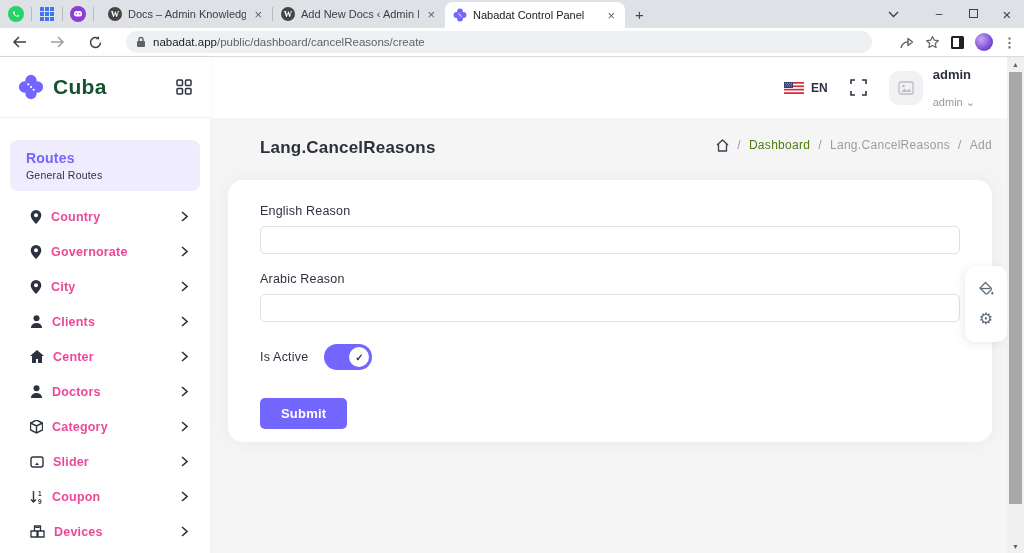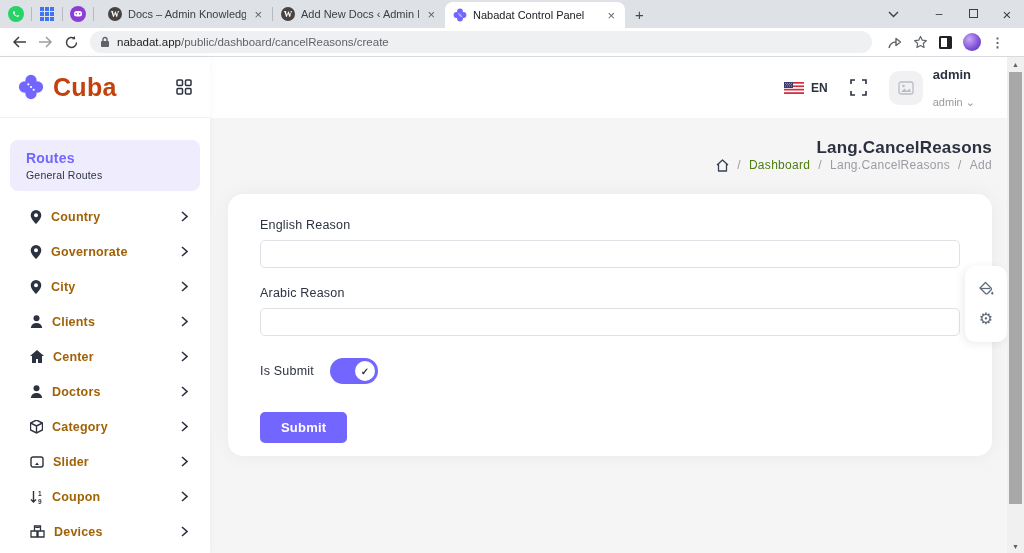--- a/index.html
+++ b/index.html
@@ -16,49 +16,49 @@
   .tab.inactive { width:172px; }
   .tab.inactive + .tabsep { width:1px; height:14px; background:#b7babf; }
   .tab.active { width:180px; background:#ffffff; border-radius:8px 8px 0 0; margin-top:2px; height:26px; color:#202124; }
   .tab-title { flex:1; white-space:nowrap; overflow:hidden; }
   .tab-close { font-size:13px; color:#5f6368; line-height:1; cursor:pointer; padding:0 2px; }
   .newtab { font-size:15px; color:#45474a; margin-left:10px; cursor:pointer; }
   .winctl { position:absolute; right:0; top:0; height:28px; display:flex; align-items:center; }
   .winctl .wbtn { width:34px; text-align:center; font-size:12px; color:#3c4043; cursor:pointer; }
   .maxbox { width:9px; height:9px; border:1px solid #3c4043; display:inline-block; }
 
-  .toolbar { height:29px; background:#fff; border-bottom:1px solid #d7dade; display:flex; align-items:center; padding:0 8px; gap:4px; }
+  .toolbar { height:29px; background:#fff; border-bottom:1px solid #d7dade; display:flex; align-items:center; padding:0 8px; gap:16px; }
   .navbtn { width:22px; height:22px; display:flex; align-items:center; justify-content:center; color:#5f6368; }
   .omnibox { flex:1; max-width:782px; height:22px; background:#eef0f2; border-radius:11px; display:flex; align-items:center; padding:0 10px; gap:7px; margin-left:4px; }
   .url { font-size:11.5px; color:#202124; white-space:nowrap; overflow:hidden; }
   .url .path { color:#5f6368; }
   .tb-right { display:flex; align-items:center; gap:10px; margin-left:12px; }
   .avatar-chip { width:18px; height:18px; border-radius:50%; background:radial-gradient(circle at 35% 35%, #c9a7f5, #7d4fd3 60%, #5b2fae); }
 
   
   .app { position:relative; height:496px; background:#f5f5f6; }
   .sidebar { position:absolute; left:0; top:0; width:210px; height:496px; background:#fff; box-shadow:0 0 8px rgba(0,0,0,0.04); z-index:2; }
   .logo-row { height:61px; display:flex; align-items:center; padding:0 18px; border-bottom:1px solid #f1f1f2; }
-  .brand { font-size:25px; font-weight:bold; color:#c2410c; letter-spacing:.3px; margin-left:9px; flex:1; }
+  .brand { font-size:21px; font-weight:bold; color:#14532d; letter-spacing:.3px; margin-left:9px; flex:1; }
   .side-section { margin:22px 10px 8px 10px; background:#efecfe; border-radius:8px; padding:10px 16px; }
   .side-section .ttl { color:#7366ff; font-weight:bold; font-size:14px; letter-spacing:.2px; }
   .side-section .sub { color:#2c323f; font-size:10.5px; margin-top:3px; letter-spacing:.2px; }
   .menu { margin-top:8px; }
-  .mitem { display:flex; align-items:center; height:35px; padding:0 22px 0 30px; cursor:pointer; color:#a16207; }
+  .mitem { display:flex; align-items:center; height:35px; padding:0 22px 0 30px; cursor:pointer; color:#ec4899; }
   .mitem .lbl { font-size:12.5px; font-weight:bold; margin-left:9px; flex:1; letter-spacing:.2px; }
 
   .topbar { position:absolute; left:210px; top:0; width:797px; height:61px; background:#fff; display:flex; align-items:center; justify-content:flex-end; padding-right:32px; gap:22px; z-index:1; }
   .lang { display:flex; align-items:center; gap:7px; font-size:12px; font-weight:bold; color:#2c323f; cursor:pointer; }
   .userbox { display:flex; align-items:center; gap:10px; cursor:pointer; }
   .user-avatar { width:34px; height:34px; background:#f1f1f3; border-radius:10px; display:flex; align-items:center; justify-content:center; }
   .uname { font-size:13px; font-weight:bold; color:#2c323f; }
   .urole { font-size:11px; color:#9a9a9a; margin-top:14px; }
 
   .content { position:absolute; left:210px; top:61px; width:797px; height:435px; background:#f5f5f6; padding:20px 15px 0 18px; }
-  .page-head { display:flex; align-items:flex-end; justify-content:space-between; padding-left:32px;flex-direction:column; }
+  .page-head { display:flex; align-items:flex-start; justify-content:space-between; padding-left:32px; }
   .page-title { font-size:17px; font-weight:bold; color:#2b313e; letter-spacing:.2px; }
   .crumbs { display:flex; align-items:center; gap:8px; font-size:12px; letter-spacing:.3px; }
   .crumbs .sep { color:#9b9b9b; }
   .crumb-dash { color:#4d7c0f; }
   .crumb-dim { color:#9b9ba5; }
   .card { margin-top:22px; background:#fff; border-radius:15px; box-shadow:0 0 20px rgba(8,21,66,0.05); padding:24px 32px 38px 32px; height:262px; }
   .f-label { font-size:12.5px; color:#2c323f; letter-spacing:.2px; margin-bottom:8px; }
   .f-input { width:100%; height:28px; border:1px solid #dee2e6; border-radius:5px; background:#fff; outline:none; padding:0 10px; font-size:13px; color:#2c323f; margin-bottom:18px; }
   .toggle-row { display:flex; align-items:center; gap:16px; margin-top:4px; }
   .toggle { width:48px; height:26px; background:#7366ff; border-radius:13px; position:relative; cursor:pointer; }
@@ -475,21 +475,21 @@
           <span class="crumb-dim">Add</span>
         </div>
       </div>
 
       <div class="card">
         <div class="f-label">English Reason</div>
         <input class="f-input" type="text" value="" style="">
         <div class="f-label">Arabic Reason</div>
         <input class="f-input" type="text" value="" style="">
         <div class="toggle-row">
-          <span class="f-label" style="margin-bottom:0;">Is Submit</span>
+          <span class="f-label" style="margin-bottom:0;">Is Active</span>
           <span class="toggle">
             <span class="knob">
                 <span>✓</span>
               </span>
           </span>
         </div>
         <button class="submit">Submit</button>
       </div>
     </div>
 

